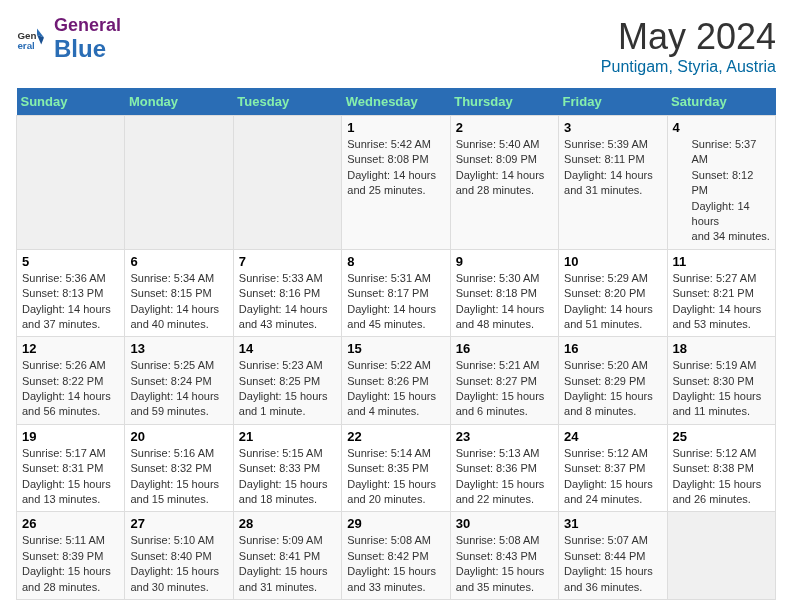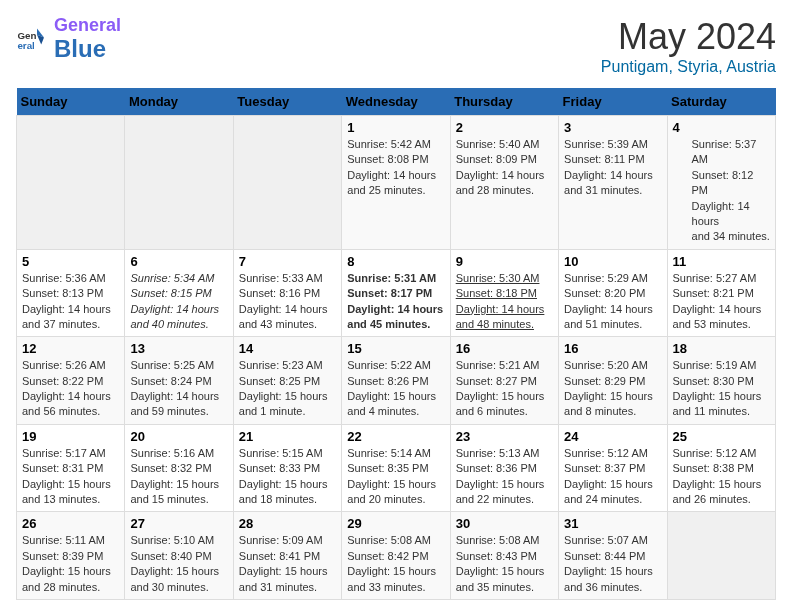--- a/index.html
+++ b/index.html
@@ -37,21 +37,21 @@
       font-size: 16px;
       color: #0369a1;
     }
     table {
       width: 100%;
       border-collapse: collapse;
       font-size: 11px;
     }
     thead tr th {
       background-color: #2a6db5;
-      color: #000000;
+      color: #86efac;
       padding: 6px 4px;
       text-align: left;
       font-size: 13px;
       font-weight: bold;
     }
     tbody tr td {
       border: 1px solid #ddd;
       vertical-align: top;
       padding: 4px 5px;
       height: 80px;
@@ -82,21 +82,21 @@
 
 <div class="header-row">
   <div class="logo">
     <svg class="logo-icon" viewBox="0 0 40 40" xmlns="http://www.w3.org/2000/svg">
       <text x="2" y="20" font-size="14" font-weight="bold" fill="#333">Gen</text>
       <text x="2" y="34" font-size="14" font-weight="bold" fill="#2a6db5">eral</text>
       <polygon points="30,5 40,18 30,14" fill="#2a6db5"></polygon>
       <polygon points="30,14 40,18 36,28" fill="#1a5090"></polygon>
     </svg>
     <div>
-      <div style="font-size:18px;font-weight:bold;color:#8b5cf6;line-height:1.1;">General</div>
+      <div style="font-size:18px;font-weight:bold;color:#701a75;line-height:1.1;">General</div>
       <div style="font-size:24px;font-weight:bold;color:#2a6db5;line-height:1.1;">Blue</div>
     </div>
   </div>
   <div class="title-block">
     <div class="main-title">May 2024</div>
     <div class="subtitle">Puntigam, Styria, Austria</div>
   </div>
 </div>
 
 <table>
@@ -148,42 +148,42 @@
       <tr>
         <td>
           <span class="day-number">5</span>
           <div class="day-info" style="white-space: pre-line;">Sunrise: 5:36 AM
 Sunset: 8:13 PM
 Daylight: 14 hours
 and 37 minutes.</div>
         </td>
         <td>
           <span class="day-number">6</span>
-          <div class="day-info" style="white-space: pre-line; font-style: italic;">Sunrise: 5:34 AM
+          <div class="day-info" style="white-space: pre-line;">Sunrise: 5:34 AM
 Sunset: 8:15 PM
 Daylight: 14 hours
 and 40 minutes.</div>
         </td>
         <td>
           <span class="day-number">7</span>
           <div class="day-info" style="white-space: pre-line;">Sunrise: 5:33 AM
 Sunset: 8:16 PM
 Daylight: 14 hours
 and 43 minutes.</div>
         </td>
         <td>
           <span class="day-number">8</span>
-          <div class="day-info" style="white-space: pre-line; font-weight: bold;">Sunrise: 5:31 AM
+          <div class="day-info" style="white-space: pre-line;">Sunrise: 5:31 AM
 Sunset: 8:17 PM
 Daylight: 14 hours
 and 45 minutes.</div>
         </td>
         <td>
           <span class="day-number">9</span>
-          <div class="day-info" style="white-space: pre-line; text-decoration: underline;">Sunrise: 5:30 AM
+          <div class="day-info" style="white-space: pre-line;">Sunrise: 5:30 AM
 Sunset: 8:18 PM
 Daylight: 14 hours
 and 48 minutes.</div>
         </td>
         <td>
           <span class="day-number">10</span>
           <div class="day-info" style="white-space: pre-line;">Sunrise: 5:29 AM
 Sunset: 8:20 PM
 Daylight: 14 hours
 and 51 minutes.</div>

